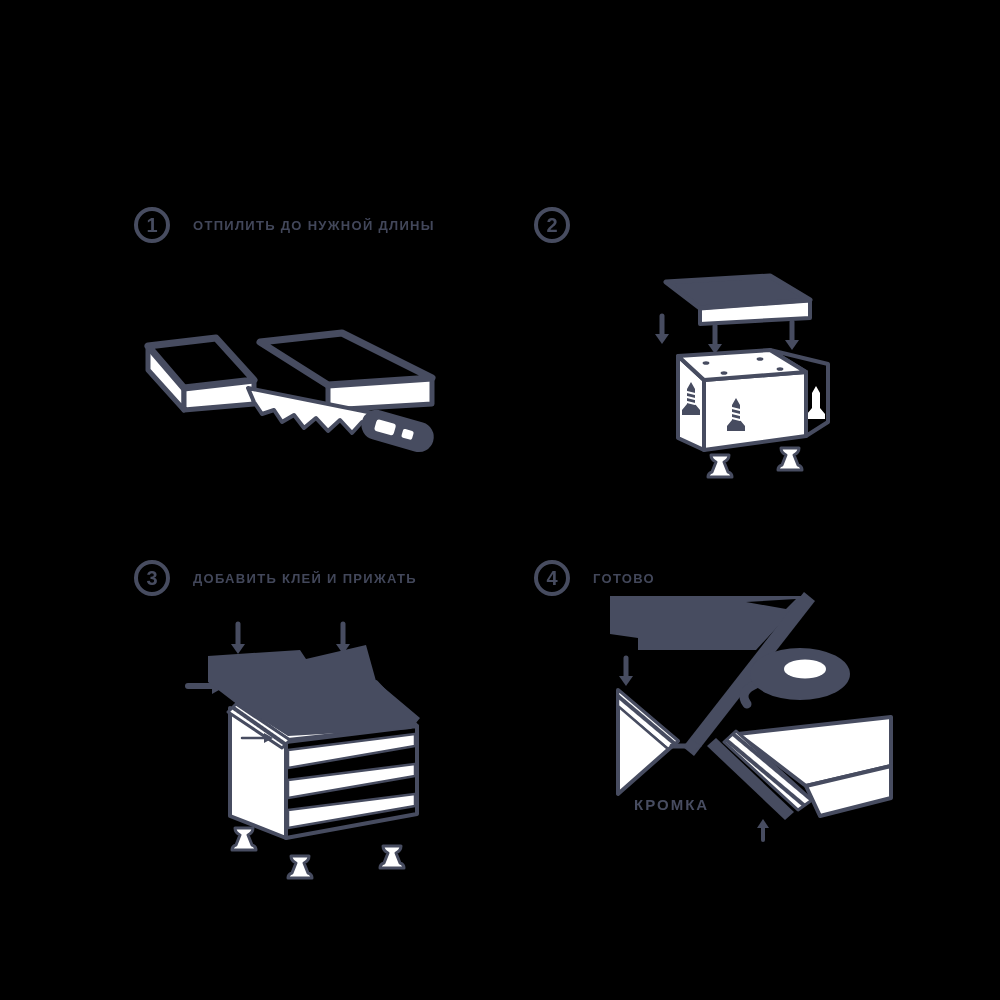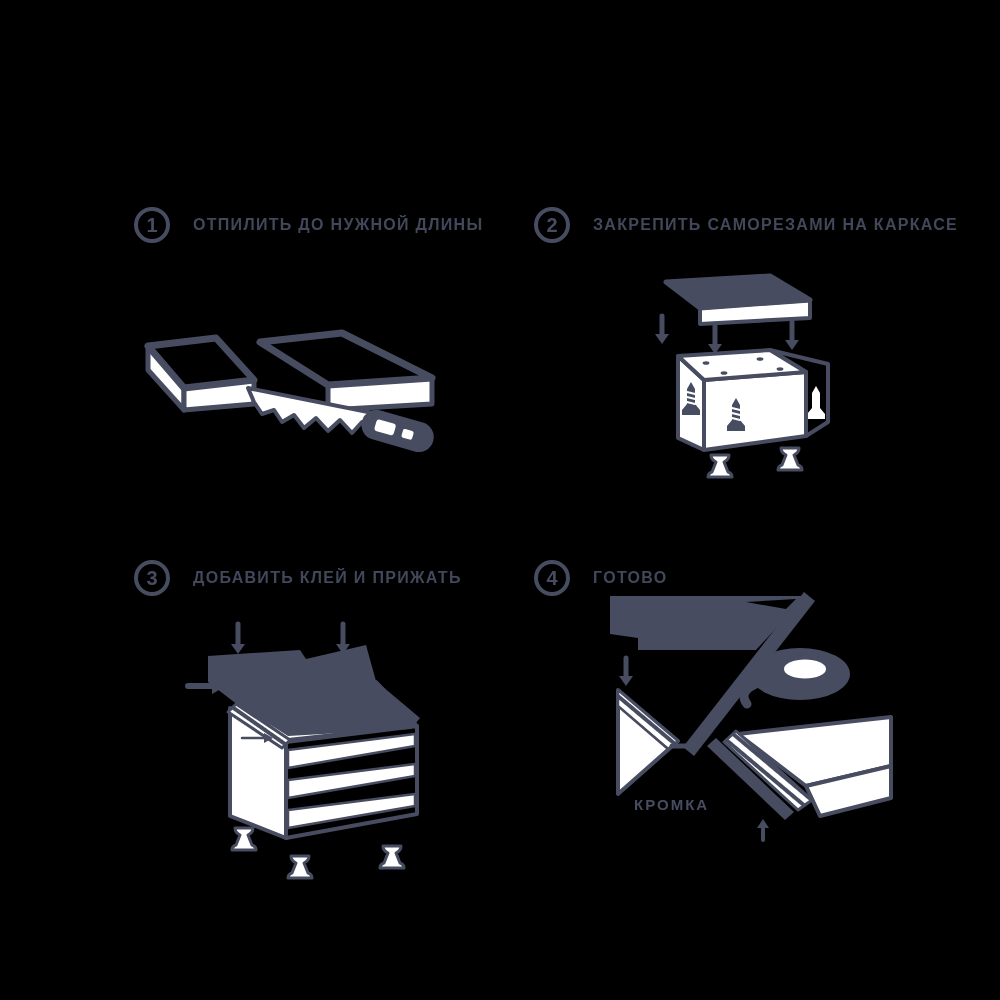--- a/index.html
+++ b/index.html
@@ -2,21 +2,21 @@
 <html><head>
 <meta charset="utf-8">
 <style>
   html,body{margin:0;padding:0;background:#000;}
   .canvas{position:relative;width:1000px;height:1000px;background:#000;overflow:hidden;
           font-family:"Liberation Sans", sans-serif;}
   .step-header{position:absolute;display:flex;align-items:center;gap:23px;}
   .badge{width:28px;height:28px;border:4px solid #474C60;border-radius:50%;
          display:flex;align-items:center;justify-content:center;
          color:#474C60;font-weight:bold;font-size:20px;line-height:1;}
-  .title{color:#42475A;font-weight:bold;font-size:16px;letter-spacing:1.3px;
+  .title{color:#42475A;font-weight:bold;font-size:13px;letter-spacing:1.3px;
          text-transform:uppercase;white-space:nowrap;}
   .illus{position:absolute;}
   svg{display:block;overflow:visible;}
   svg text{font-family:"Liberation Sans", sans-serif;font-weight:bold;}
 </style>
 </head>
 <body>
 
 <div class="canvas">
 
@@ -24,21 +24,20 @@
     <div class="badge">
       <span>1</span>
     </div>
     <div class="title">ОТПИЛИТЬ ДО НУЖНОЙ ДЛИНЫ</div>
   </div>
 
   <div class="step-header" style="left:534px;top:207px;">
     <div class="badge">
       <span>2</span>
     </div>
-    <div class="title">ЗАКРЕПИТЬ САМОРЕЗАМИ НА КАРКАСЕ</div>
   </div>
 
   <div class="step-header" style="left:134px;top:560px;">
     <div class="badge">
       <span>3</span>
     </div>
     <div class="title">ДОБАВИТЬ КЛЕЙ И ПРИЖАТЬ</div>
   </div>
 
   <div class="step-header" style="left:534px;top:560px;">

